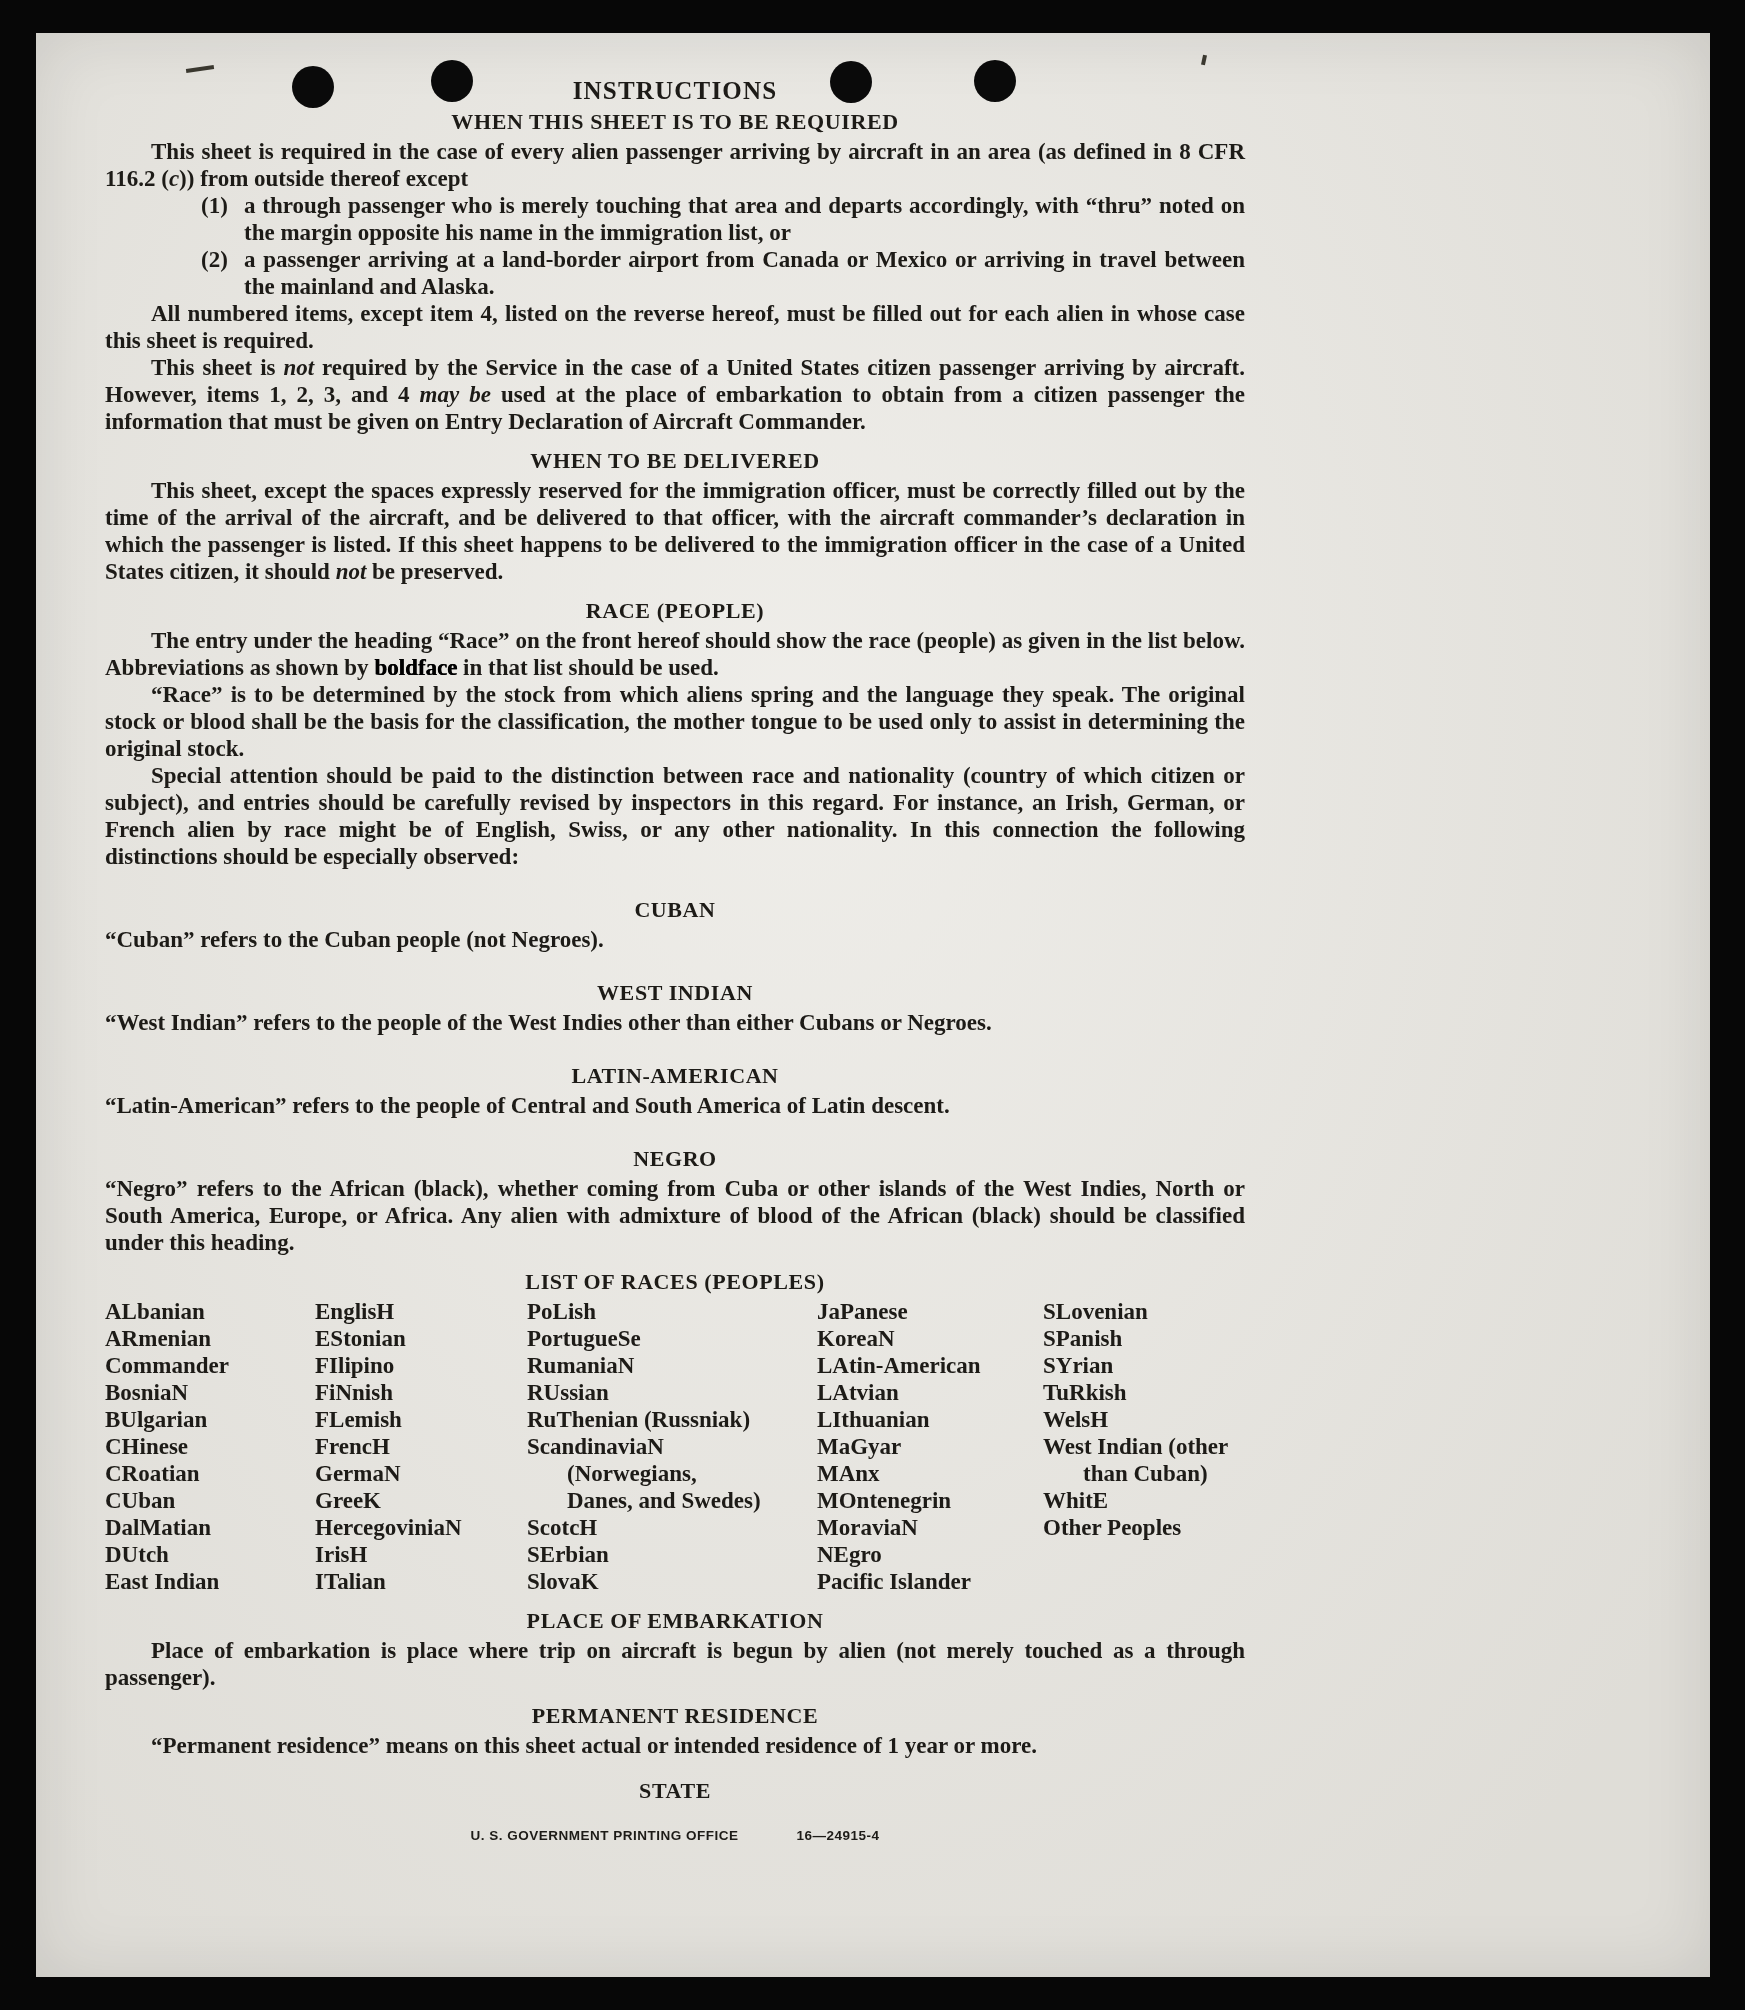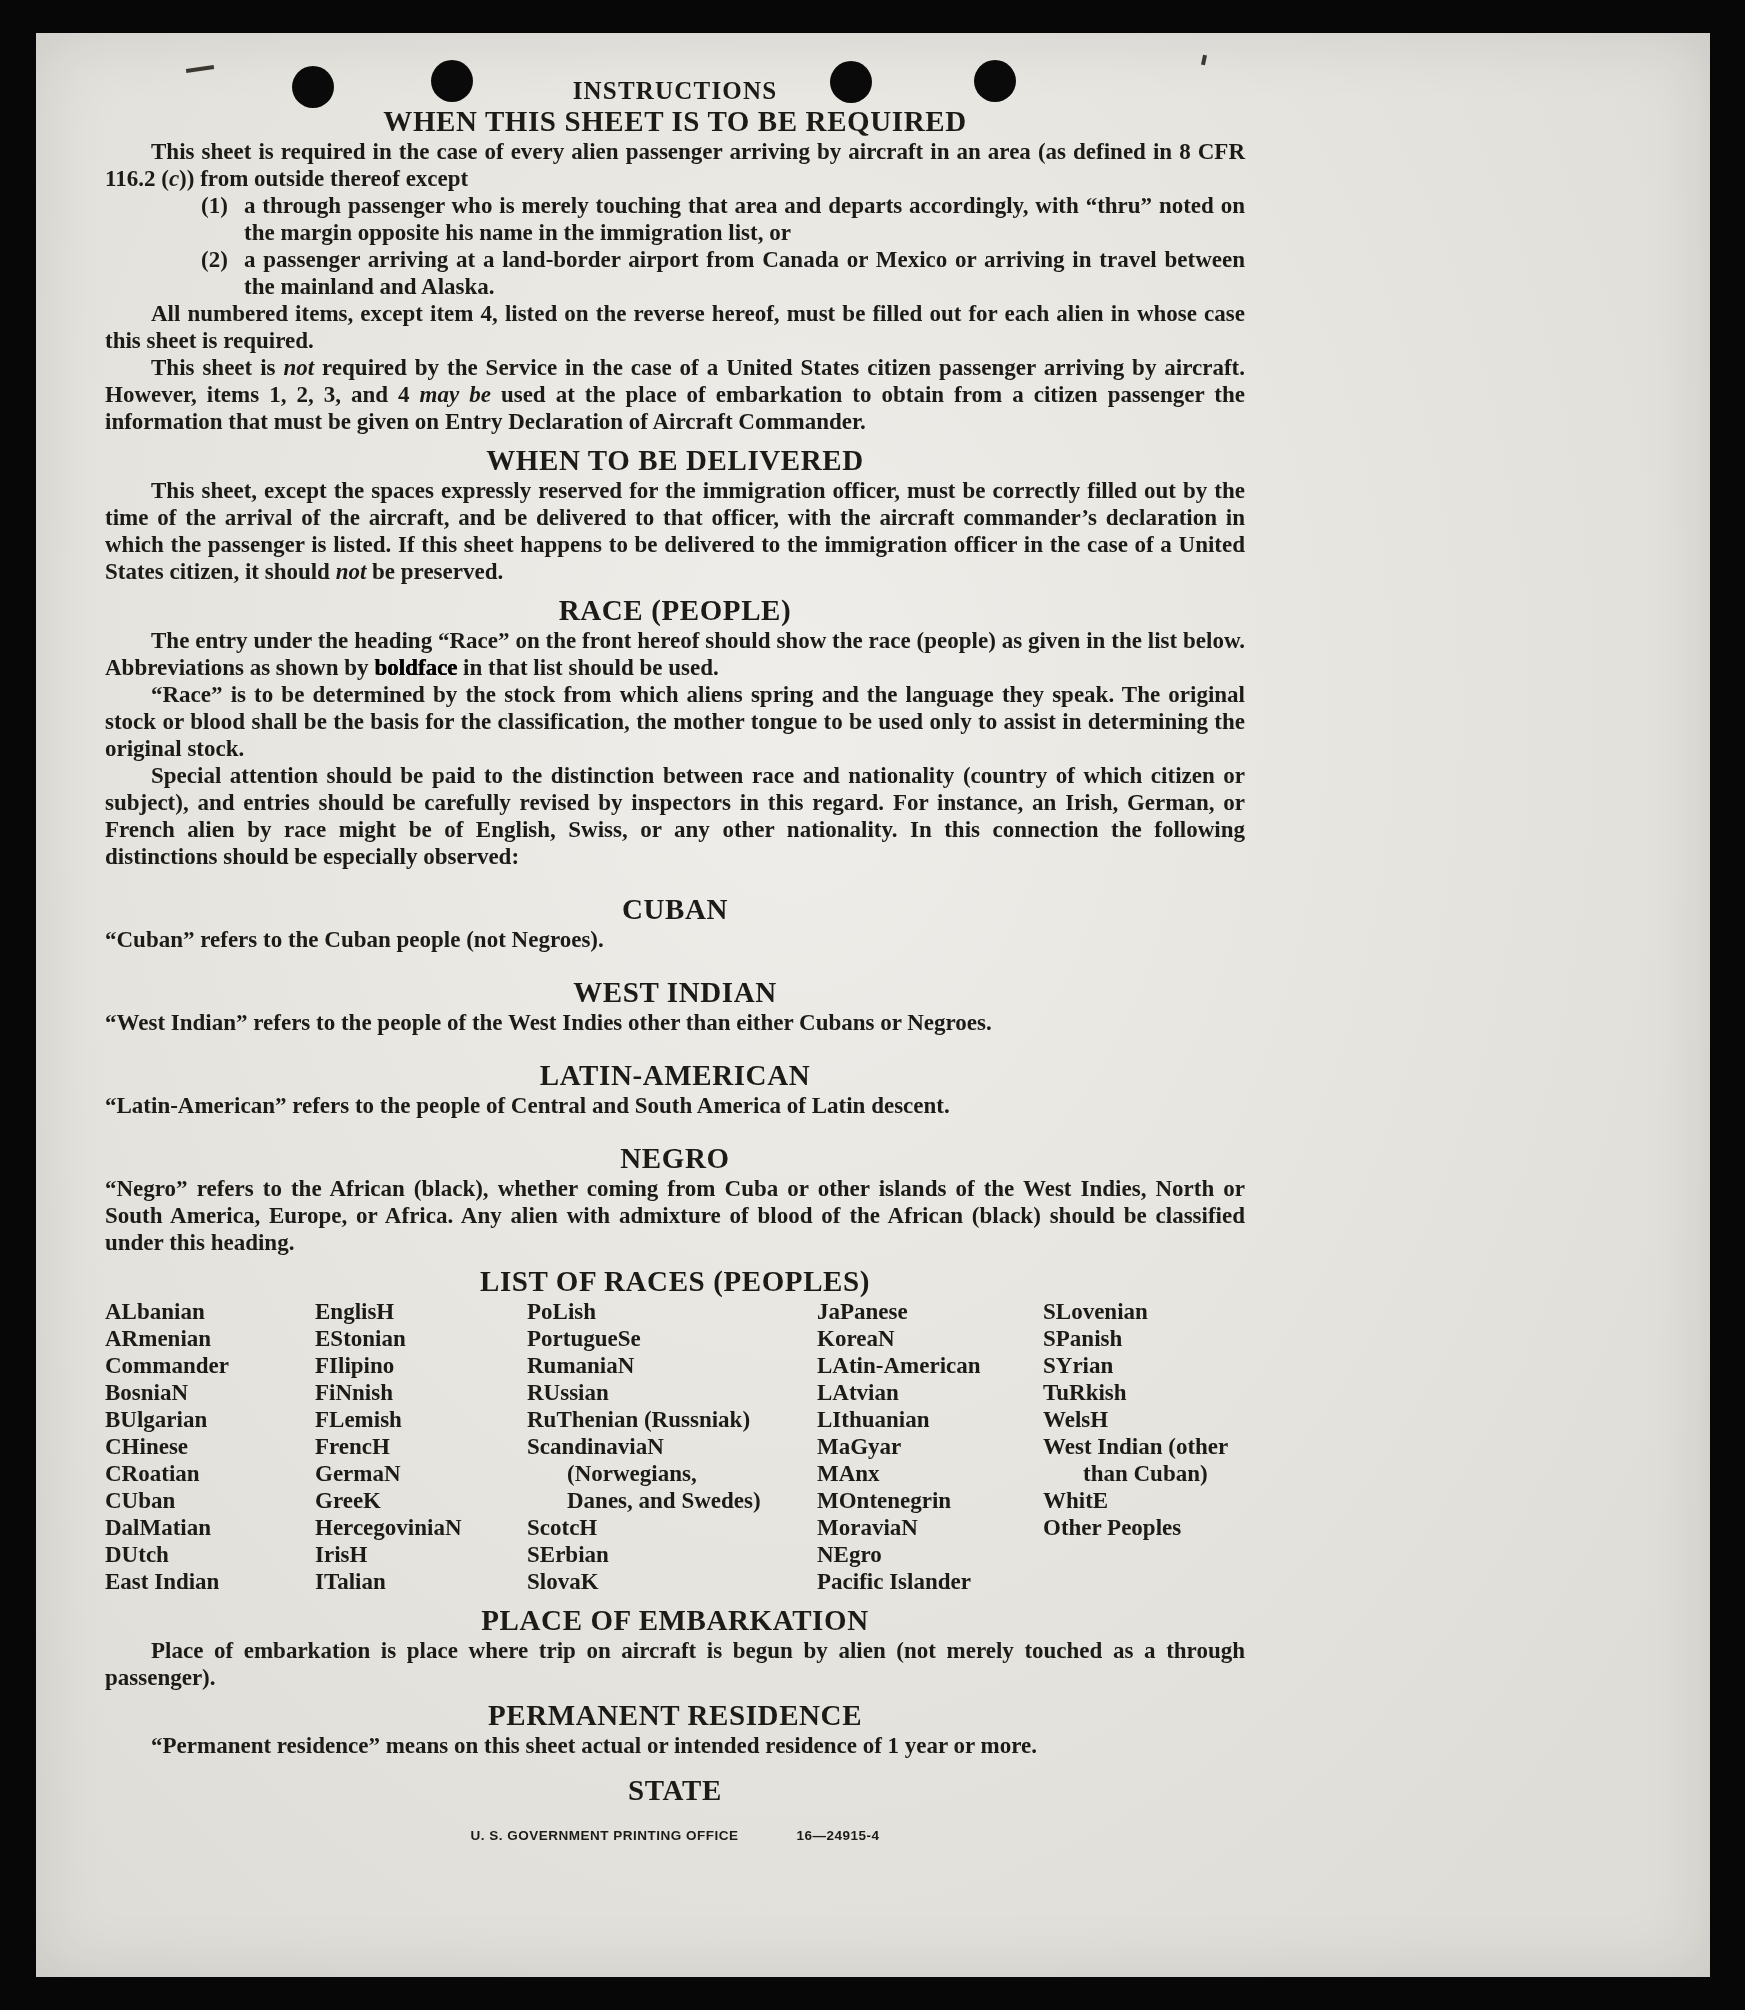--- a/index.html
+++ b/index.html
@@ -38,21 +38,21 @@
     font-weight: 700;
   }
   .title {
     text-align: center;
     font-size: 25px;
     letter-spacing: 1.2px;
     margin: 0 0 4px 0;
   }
   .heading {
     text-align: center;
-    font-size: 29px;
+    font-size: 22px;
     letter-spacing: 0.6px;
     margin: 11px 0 3px 0;
   }
   .heading.sp { margin-top: 26px; }
   .heading.tight { margin-top: 12px; }
   p { margin: 0; text-align: justify; }
   p.indent { text-indent: 46px; }
   i { font-style: italic; }
   .bf { color: #000; text-shadow: 0.4px 0 0 #000; }
   .numbered { display: flex; margin-left: 96px; }

